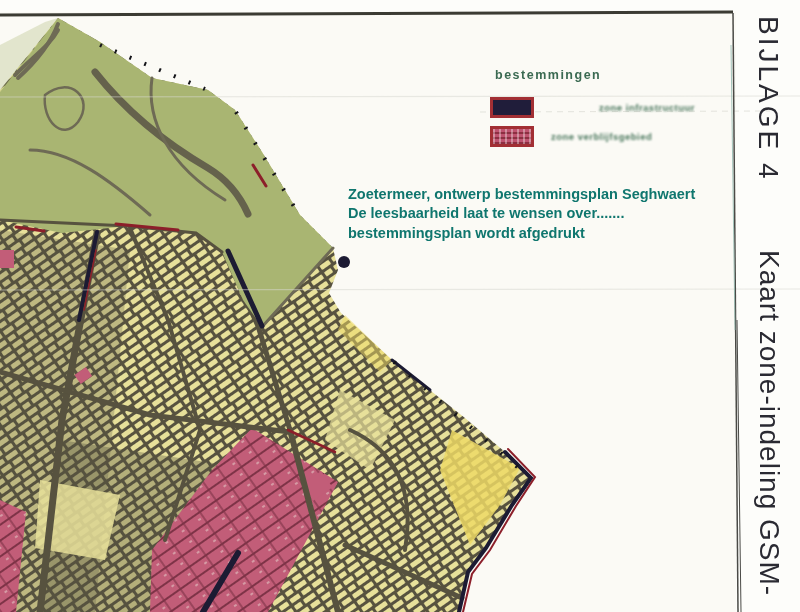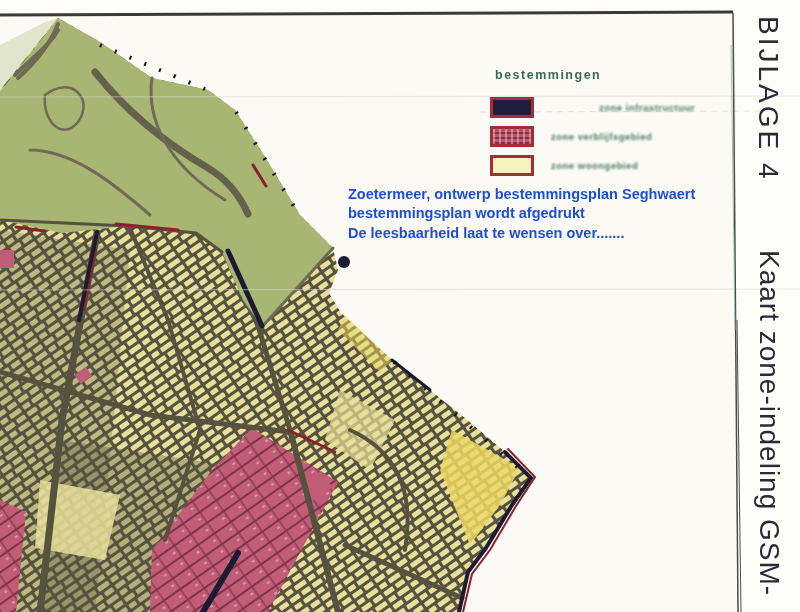--- a/index.html
+++ b/index.html
@@ -162,28 +162,24 @@
       <span class="swatch" style="border-color: rgb(162, 47, 52); background-color: rgb(32, 29, 58);"></span>
       <span class="legend-label" style="color: rgb(74, 119, 93); padding-left: 48px;">zone infrastructuur</span>
     </div>
 
 
     <div class="legend-row">
       <span class="swatch sw-hatch-dense" style="border-color: rgb(162, 47, 52); background-color: rgb(191, 84, 112);"></span>
       <span class="legend-label" style="color: rgb(74, 119, 93);">zone verblijfsgebied</span>
     </div>
 
-    <div class="legend-row">
-      <span class="swatch" style="border-color: rgb(162, 47, 52); background-color: rgb(246, 241, 189);"></span>
-      <span class="legend-label" style="color: rgb(74, 119, 93);">zone woongebied</span>
-    </div>
   </div>
 
-  <div class="annotation" style="color: #1d4ed8;">
+  <div class="annotation" style="color: #0f766e;">
     <div>Zoetermeer, ontwerp bestemmingsplan Seghwaert</div>
+    <div>De leesbaarheid laat te wensen over.......</div>
     <div>bestemmingsplan wordt afgedrukt</div>
-    <div>De leesbaarheid laat te wensen over.......</div>
   </div>
 
   <div class="margin-text bijlage" style="color: rgb(42, 42, 50);">BIJLAGE 4</div>
   <div class="margin-text kaart" style="color: rgb(42, 42, 50);">Kaart zone-indeling GSM-</div>
 
 </div>
 
 </body></html>

